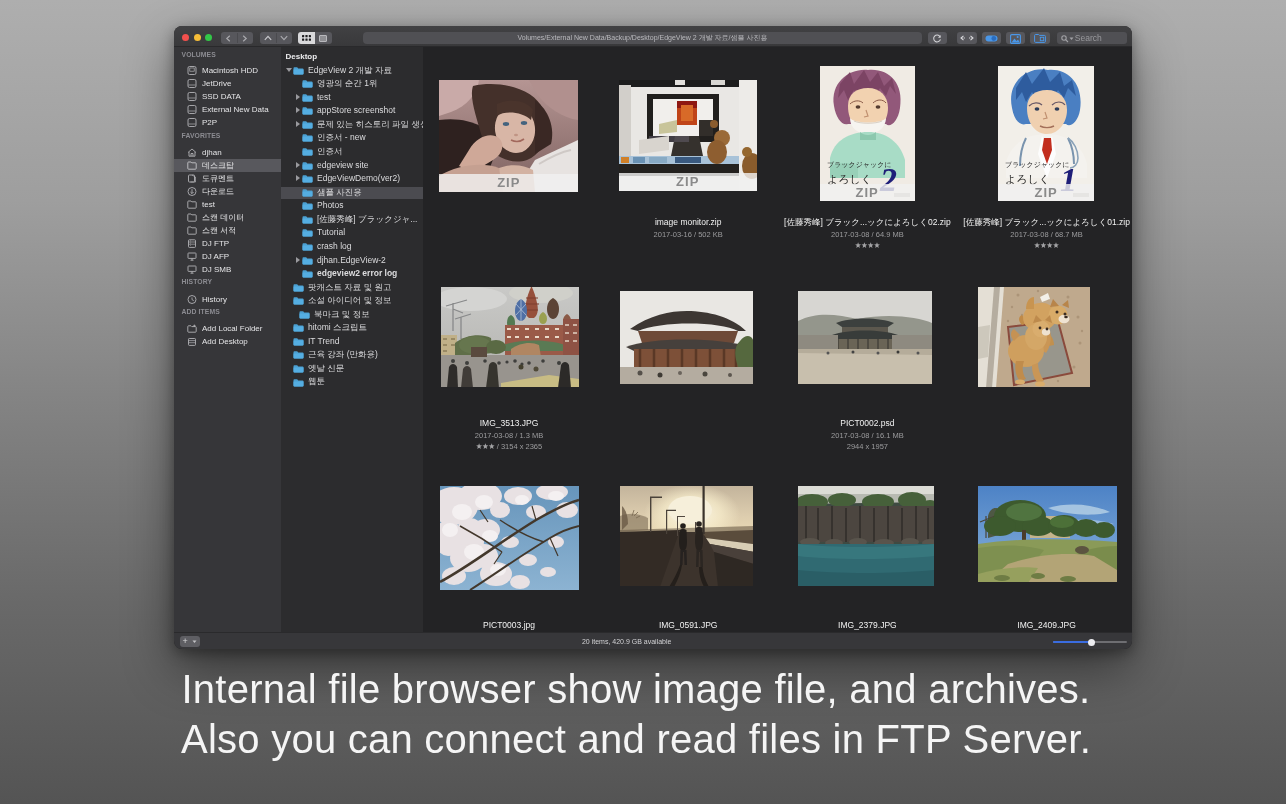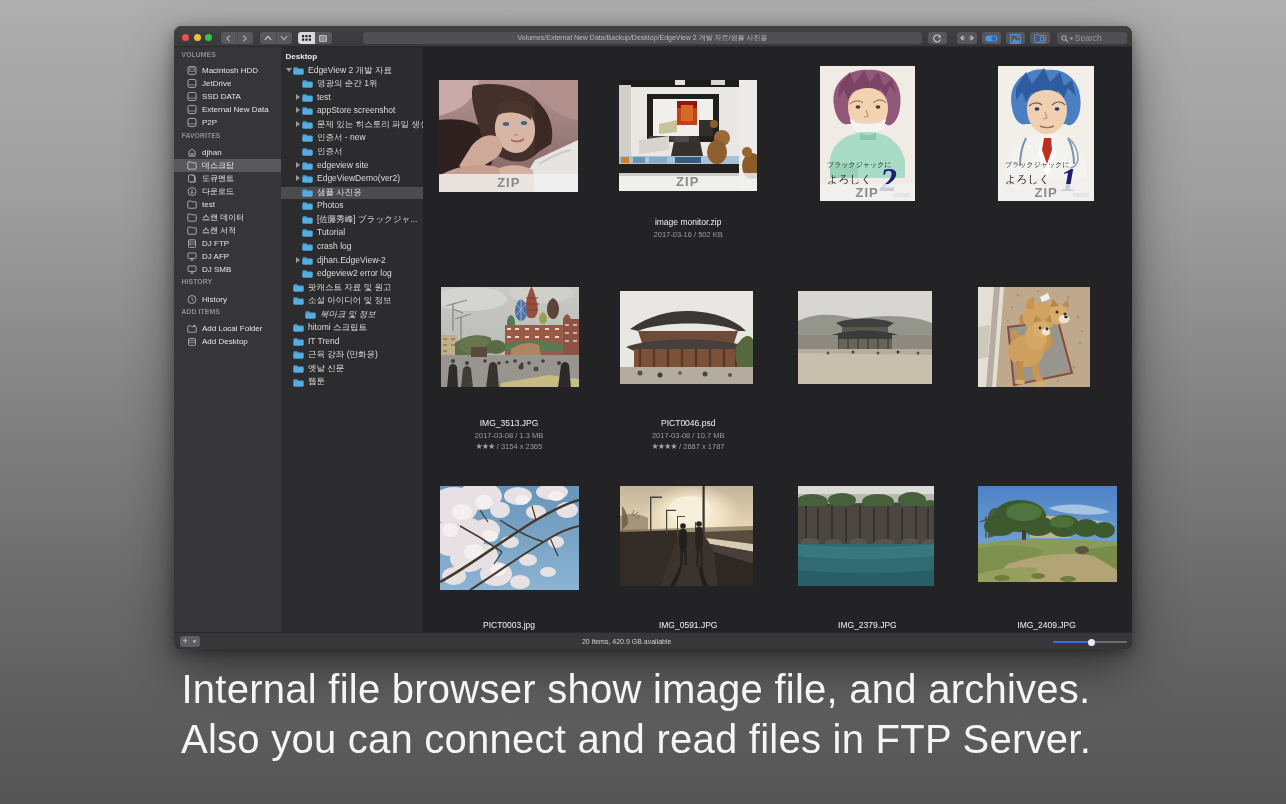--- a/index.html
+++ b/index.html
@@ -389,39 +389,39 @@
         </svg>
         <span class="ttxt" style="left:36px">crash log</span>
       </div>
     <div class="trow" style="top:206.5px;left:0;">
         <span class="tr" style="left:15px"></span>
         <svg class="tfold" style="left:20.5px">
           <use href="#fold"></use>
         </svg>
         <span class="ttxt" style="left:36px">djhan.EdgeView-2</span>
       </div>
-    <div class="trow" style="top:220px;left:0;">
+    <div class="trow" style="top:220px;left:0;font-weight:bold;">
         <svg class="tfold" style="left:20.5px">
           <use href="#fold"></use>
         </svg>
         <span class="ttxt" style="left:36px">edgeview2 error log</span>
       </div>
     <div class="trow" style="top:233.6px;left:0;">
         <svg class="tfold" style="left:12px">
           <use href="#fold"></use>
         </svg>
         <span class="ttxt" style="left:27px">팟캐스트 자료 및 원고</span>
       </div>
     <div class="trow" style="top:247.2px;left:0;">
         <svg class="tfold" style="left:12px">
           <use href="#fold"></use>
         </svg>
         <span class="ttxt" style="left:27px">소설 아이디어 및 정보</span>
       </div>
-    <div class="trow" style="top:260.7px;left:12px;font-style:italic;">
+    <div class="trow" style="top:260.7px;left:6px;">
         <svg class="tfold" style="left:12px">
           <use href="#fold"></use>
         </svg>
         <span class="ttxt" style="left:27px">북마크 및 정보</span>
       </div>
     <div class="trow" style="top:274.3px;left:0;">
         <svg class="tfold" style="left:12px">
           <use href="#fold"></use>
         </svg>
         <span class="ttxt" style="left:27px">hitomi 스크립트</span>
@@ -862,38 +862,53 @@
             <ellipse cx="60" cy="90" rx="7" ry="3"></ellipse>
             <ellipse cx="90" cy="93" rx="8" ry="3"></ellipse>
           </g>
       </svg>
     </div>
 
     <div class="cap" style="left:175.7px;top:170.4px;">
         <div class="nm">image monitor.zip</div>
         <div class="sub">2017-03-16 / 502 KB</div>
       </div>
+    <div class="cap" style="left:354.9px;top:170.4px;">
+        <div class="nm">[佐藤秀峰] ブラック...ックによろしく02.zip</div>
+        <div class="sub">2017-03-08 / 64.9 MB</div>
+        <div class="st"><svg style="display:inline-block;vertical-align:-0.5px" width="25.2" height="7" viewBox="0 0 25.2 7">
+            <use href="#star" x="0.0"></use>
+            <use href="#star" x="6.3"></use>
+            <use href="#star" x="12.6"></use>
+            <use href="#star" x="18.9"></use>
+          </svg></div>
+      </div>
+    <div class="cap" style="left:534.1px;top:170.4px;">
+        <div class="nm">[佐藤秀峰] ブラック...ックによろしく01.zip</div>
+        <div class="sub">2017-03-08 / 68.7 MB</div>
+        <div class="st"><svg style="display:inline-block;vertical-align:-0.5px" width="25.2" height="7" viewBox="0 0 25.2 7">
+            <use href="#star" x="0.0"></use>
+            <use href="#star" x="6.3"></use>
+            <use href="#star" x="12.6"></use>
+            <use href="#star" x="18.9"></use>
+          </svg></div>
+      </div>
     <div class="cap" style="left:-3.5px;top:371.3px;">
         <div class="nm">IMG_3513.JPG</div>
         <div class="sub">2017-03-08 / 1.3 MB</div>
         <div class="st"><svg style="display:inline-block;vertical-align:-0.5px" width="18.9" height="7" viewBox="0 0 18.9 7">
             <use href="#star" x="0.0"></use>
             <use href="#star" x="6.3"></use>
             <use href="#star" x="12.6"></use>
           </svg><span class="sub"> / 3154 x 2365</span></div>
       </div>
-    <div class="cap" style="left:175.7px;top:371.3px;">
-        <div class="nm">PICT0046.psd</div>
-        <div class="sub">2017-03-08 / 10.7 MB</div>
-        <div class="st"><svg style="display:inline-block;vertical-align:-0.5px" width="25.2" height="7" viewBox="0 0 25.2 7">
-            <use href="#star" x="0.0"></use>
-            <use href="#star" x="6.3"></use>
-            <use href="#star" x="12.6"></use>
-            <use href="#star" x="18.9"></use>
-          </svg><span class="sub"> / 2687 x 1787</span></div>
+    <div class="cap" style="left:354.9px;top:371.3px;">
+        <div class="nm">PICT0002.psd</div>
+        <div class="sub">2017-03-08 / 16.1 MB</div>
+        <div class="sub">2944 x 1957</div>
       </div>
     <div class="cap" style="left:-3.5px;top:573.2px;">
         <div class="nm">PICT0003.jpg</div>
       </div>
     <div class="cap" style="left:175.7px;top:573.2px;">
         <div class="nm">IMG_0591.JPG</div>
       </div>
     <div class="cap" style="left:354.9px;top:573.2px;">
         <div class="nm">IMG_2379.JPG</div>
       </div>

